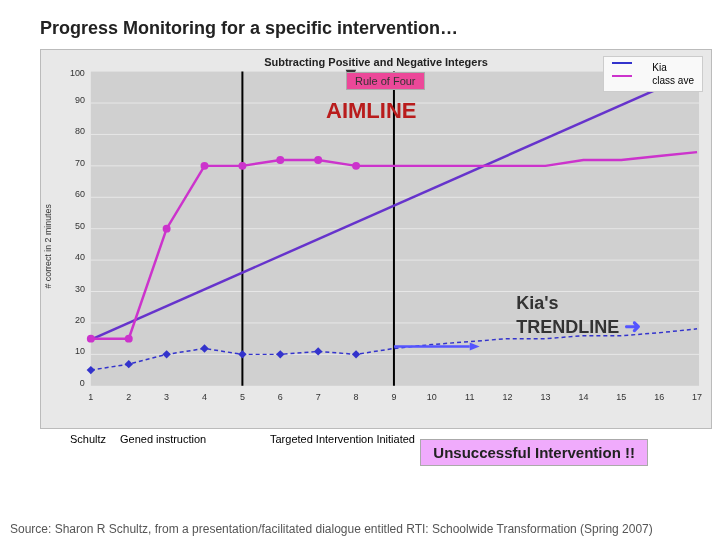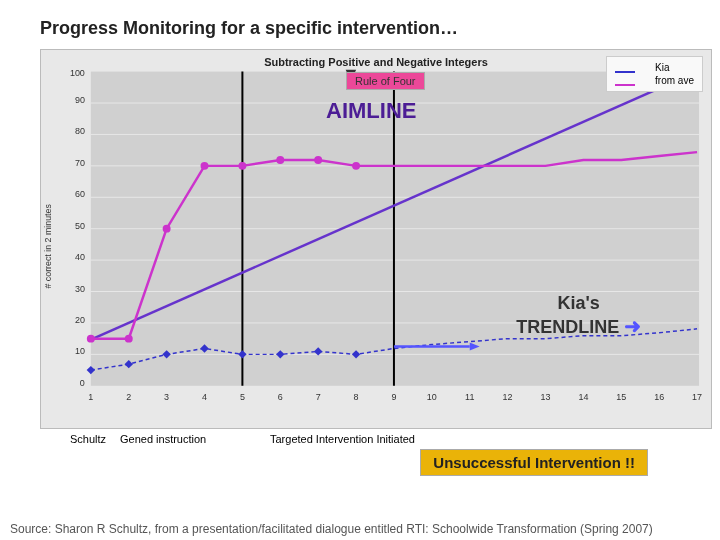--- a/index.html
+++ b/index.html
@@ -59,49 +59,49 @@
       z-index: 10;
     }
 
     .aimline-label {
       position: absolute;
       top: 48px;
       left: 50%;
       transform: translateX(-50px);
       font-size: 22px;
       font-weight: bold;
-      color: #4c1d95;
+      color: #b91c1c;
       z-index: 10;
     }
 
     .trendline-label {
       position: absolute;
       bottom: 90px;
       right: 70px;
       font-size: 18px;
       font-weight: bold;
       color: #333;
       z-index: 10;
-      text-align: center;
+      text-align: left;
     }
 
     
     .legend {
       position: absolute;
       top: 6px;
       right: 8px;
       background: #f9f9f9;
       border: 1px solid #ccc;
       padding: 3px 8px;
       font-size: 10px;
       z-index: 10;
     }
     .legend-item {
       display: flex;
-      align-items: flex-end;
+      align-items: flex-start;
       gap: 20px;
       margin: 2px 0;
     }
     .legend-line-kia {
       width: 20px;
       height: 2px;
       background: #3333cc;
       display: inline-block;
     }
     .legend-line-ave {
@@ -149,21 +149,21 @@
 
       <div class="chart-subtitle">Subtracting Positive and Negative Integers</div>
 
       <div class="legend">
         <div class="legend-item">
           <span class="legend-line-kia"></span>
           <span>Kia</span>
         </div>
         <div class="legend-item">
           <span class="legend-line-ave"></span>
-          <span>from ave</span>
+          <span>class ave</span>
         </div>
       </div>
 
       <div class="rule-of-four-arrow">▼</div>
 
       <div class="rule-of-four">Rule of Four</div>
 
       <div class="aimline-label">AIMLINE</div>
 
       <div class="trendline-label">
@@ -248,20 +248,20 @@
         <line x1="354" y1="302" x2="430" y2="302" stroke="#5555ff" stroke-width="2.5"></line>
         <polygon points="430,298 440,302 430,306" fill="#5555ff"></polygon>
       </svg>
 
     </div>
 
     <div style="position:relative; height:50px; margin-top:2px;">
       <span class="baseline-label" style="position:absolute; left:30px; top:2px; font-size:11px;">Schultz</span>
       <span style="position:absolute; left:230px; top:2px; font-size:11px;text-align:center;">Targeted Intervention Initiated</span>
       <span style="position:absolute; left:80px; top:2px; font-size:11px;">Gened instruction</span>
-      <div style="position:absolute; right:0; top:18px; background:#eab308; border:1px solid #aaa; padding:4px 12px; font-size:15px; font-weight:bold; color:#222;">Unsuccessful Intervention !!</div>
+      <div style="position:absolute; right:0; top:8px; background:#f0abfc; border:1px solid #aaa; padding:4px 12px; font-size:15px; font-weight:bold; color:#222;">Unsuccessful Intervention !!</div>
     </div>
 
   </div>
 
   <div style="position:absolute; bottom:4px; left:10px; font-size:12px; color:#555; width:700px;">Source: Sharon R Schultz, from a presentation/facilitated dialogue entitled RTI: Schoolwide Transformation (Spring 2007)</div>
 
 </div>
 
 </body></html>

